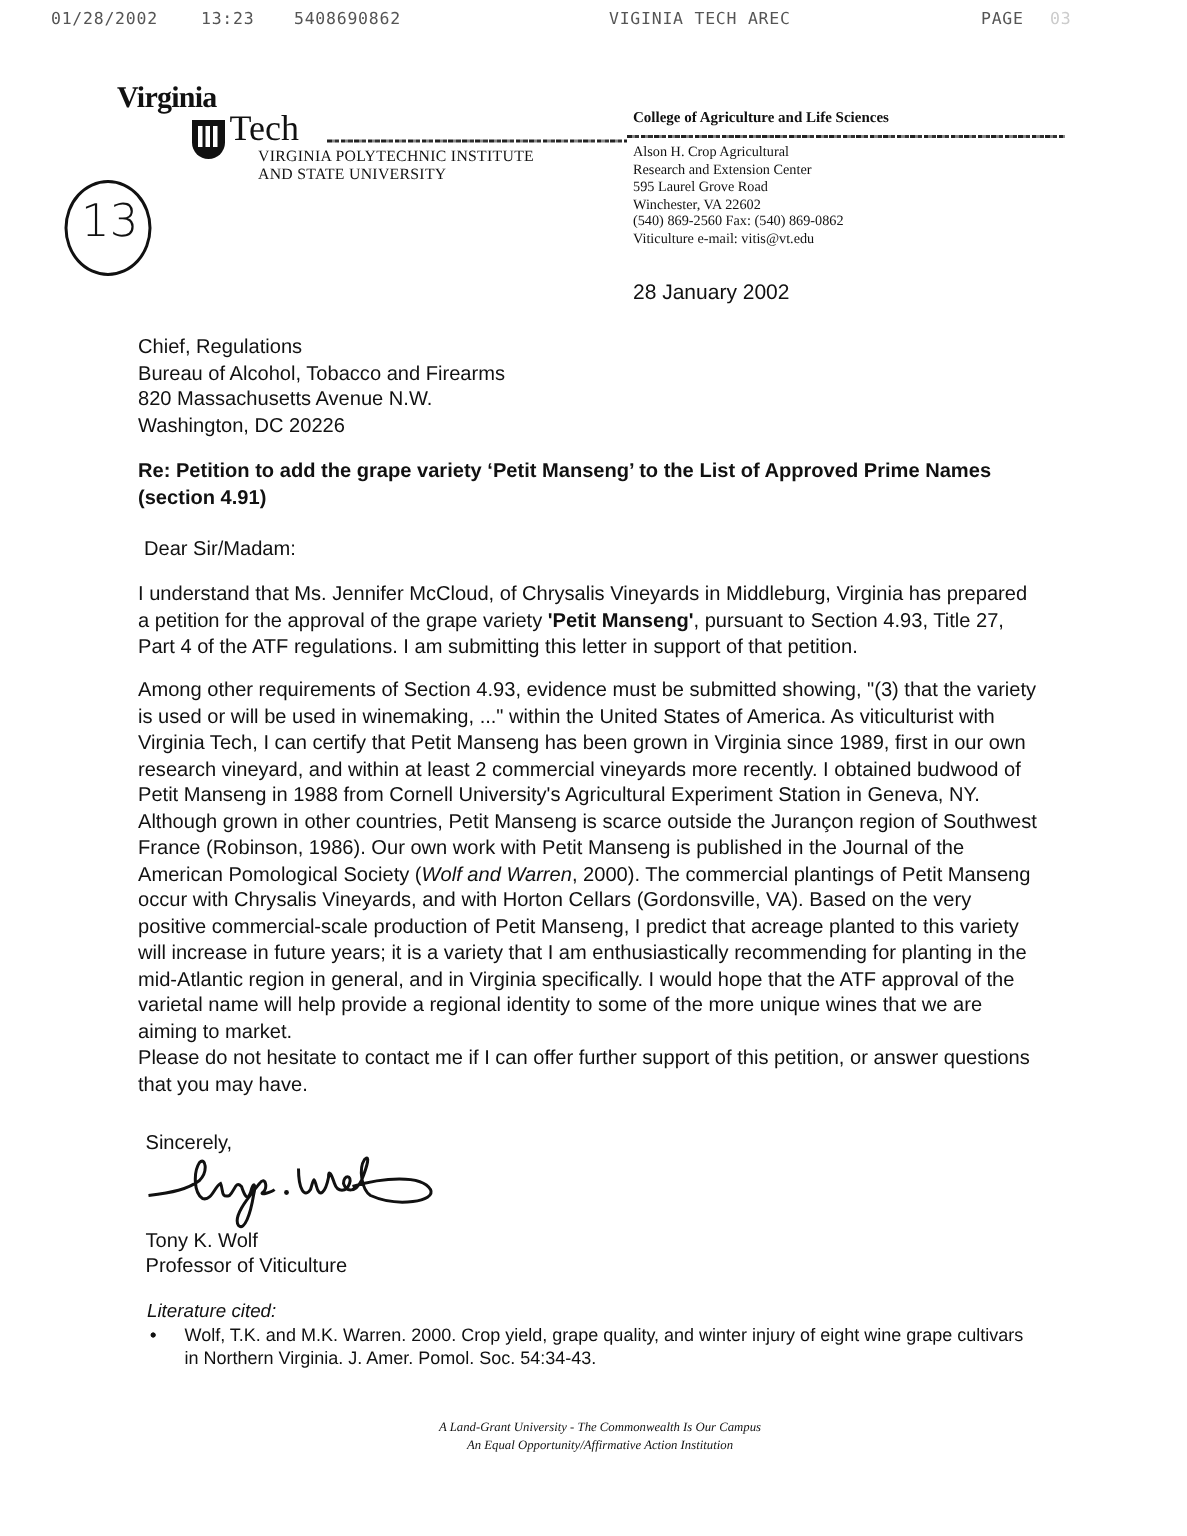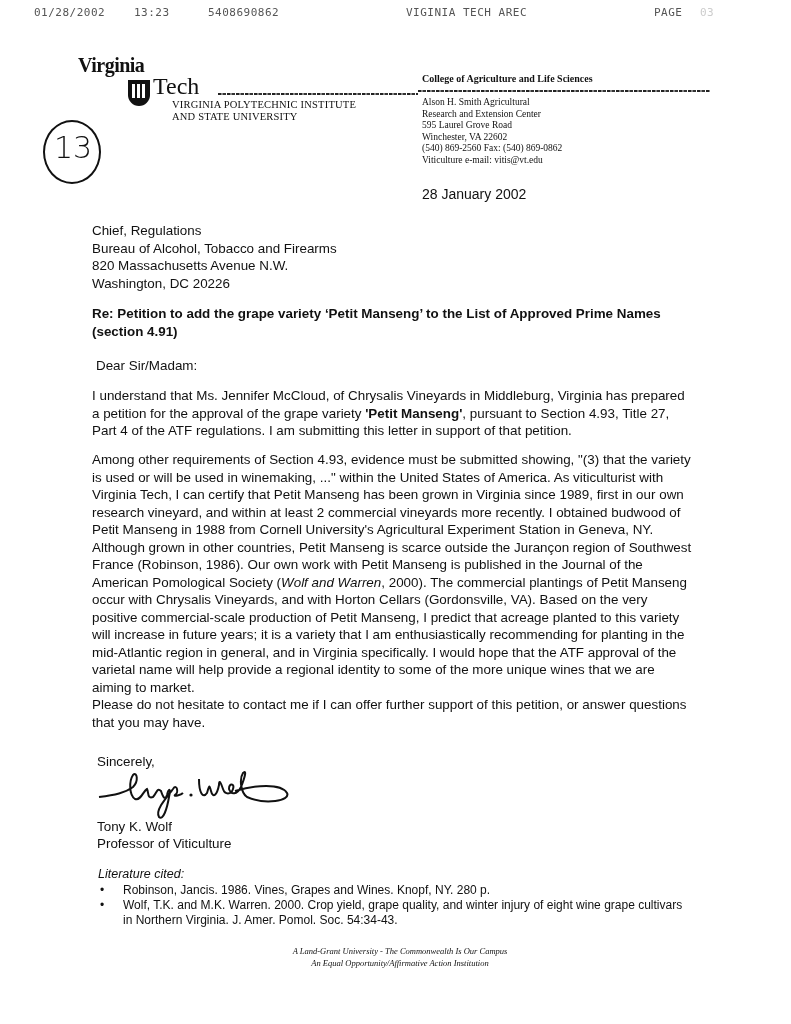--- a/index.html
+++ b/index.html
@@ -37,21 +37,21 @@
   .footer { left: 240px; top: 945px; width: 320px; text-align: center; font-style: italic; font-size: 8.5px; line-height: 12px; }
   b.inline { font-weight: bold; }
   i.inline { font-style: italic; }
 </style>
 </head>
 <body>
 
 <div>
   <span class="abs fax" style="left:34px;">01/28/2002</span>
   <span class="abs fax" style="left:134px;">13:23</span>
-  <span class="abs fax" style="left:208px;">5408690862</span>
+  <span class="abs fax" style="left:196px;">5408690862</span>
   <span class="abs fax" style="left:406px;">VIGINIA TECH AREC</span>
   <span class="abs fax" style="left:654px;">PAGE</span>
   <span class="abs fax" style="left:700px; color:#ccc;">03</span>
 </div>
 
 <div>
   <div class="abs serif logo-virginia">Virginia</div>
   <div class="abs logo-shield">
     <div class="bar" style="left:4px;"></div>
     <div class="bar" style="left:9px;"></div>
@@ -59,21 +59,21 @@
   </div>
   <div class="abs serif logo-tech">Tech</div>
   <div class="abs dotline" style="left:218px; top:93px; width:200px;"></div>
   <div class="abs dotline" style="left:418px; top:90px; width:292px;"></div>
   <div class="abs serif vpi">
     <div>Virginia Polytechnic Institute</div>
     <div>and State University</div>
   </div>
   <div class="abs serif college">College of Agriculture and Life Sciences</div>
   <div class="abs serif center-addr">
-    <div>Alson H. Smith Agricultural</div>
+    <div>Alson H. Crop Agricultural</div>
     <div>Research and Extension Center</div>
     <div>595 Laurel Grove Road</div>
     <div>Winchester, VA 22602</div>
     <div>(540) 869-2560  Fax: (540) 869-0862</div>
     <div>Viticulture e-mail: vitis@vt.edu</div>
   </div>
 </div>
 
 <div class="abs circle">
   <span>13</span>
@@ -110,21 +110,20 @@
 
 <div class="abs sans body-text signer">
   <div>Tony K. Wolf</div>
   <div>Professor of Viticulture</div>
 </div>
 
 <div class="abs sans lit-title">Literature cited:</div>
 <div class="abs sans refs">
   <div class="ref">
     <span class="bullet">•</span>
-    <span>Robinson, Jancis. 1986. Vines, Grapes and Wines. Knopf, NY. 280 p.</span>
   </div>
   <div class="ref">
     <span class="bullet">•</span>
     <span>Wolf, T.K. and M.K. Warren. 2000. Crop yield, grape quality, and winter injury of eight wine grape cultivars in Northern Virginia. J. Amer. Pomol. Soc. 54:34-43.</span>
   </div>
 </div>
 
 <div class="abs serif footer">
   <div>A Land-Grant University - The Commonwealth Is Our Campus</div>
   <div>An Equal Opportunity/Affirmative Action Institution</div>

